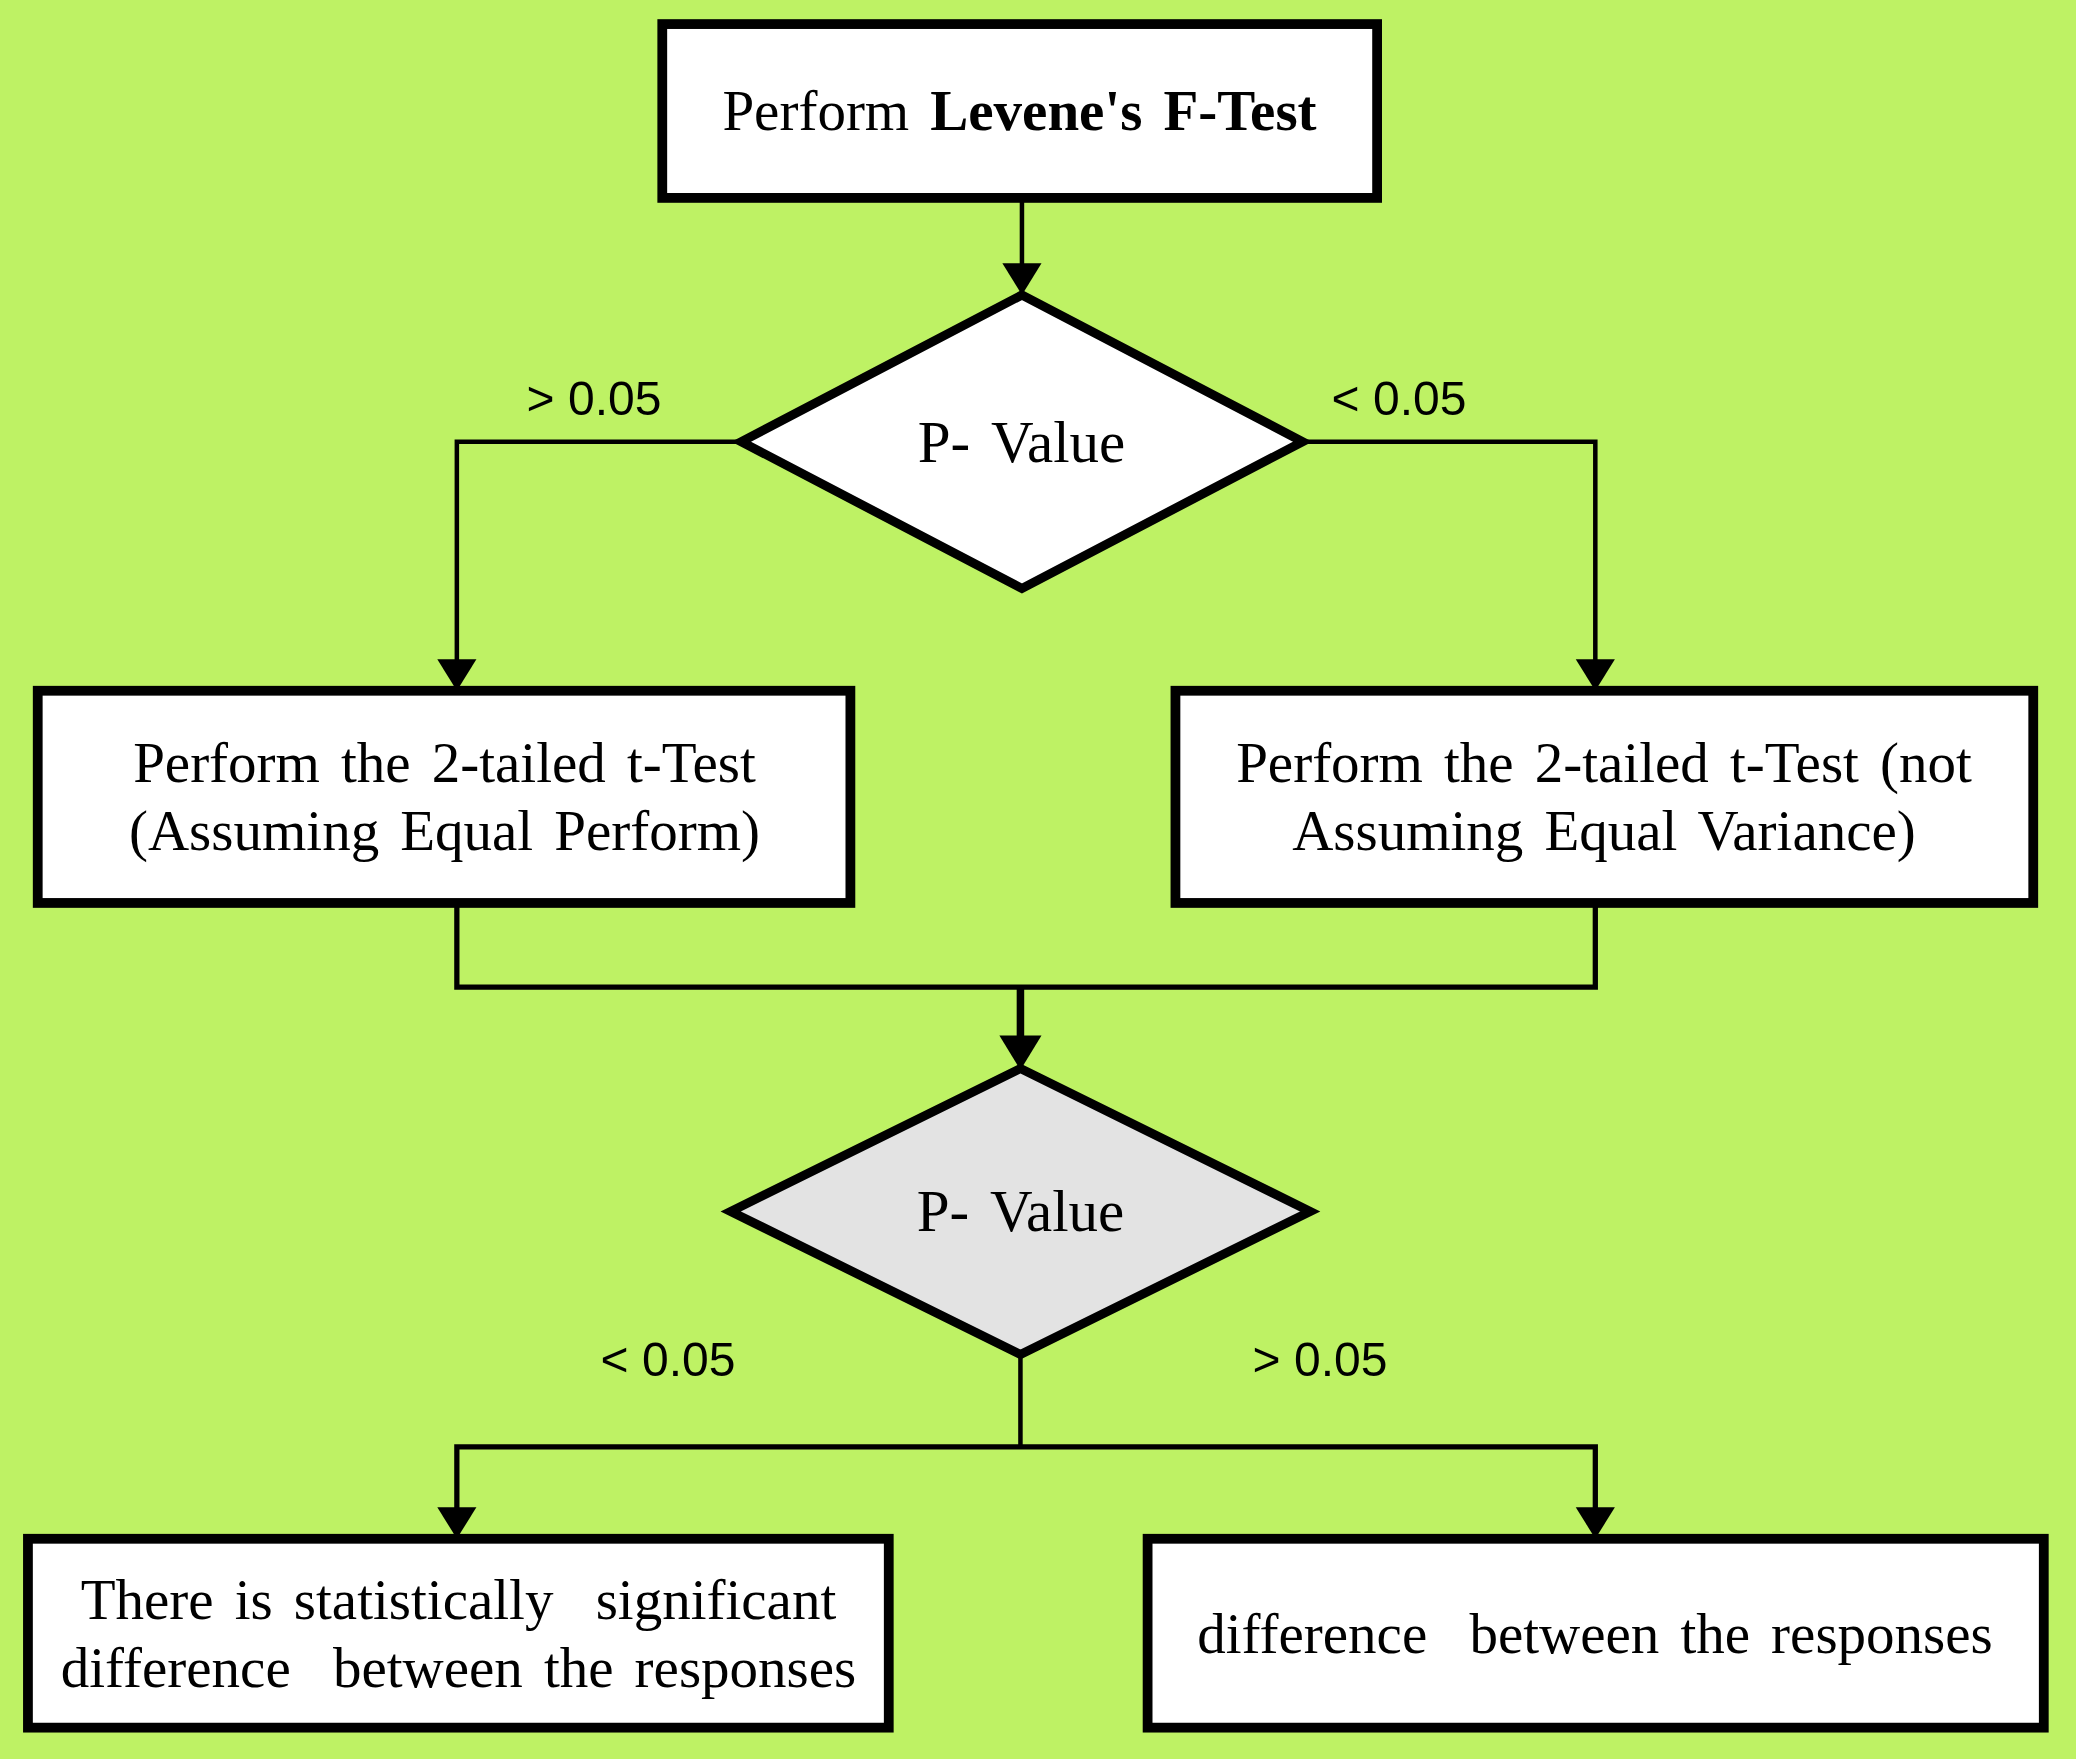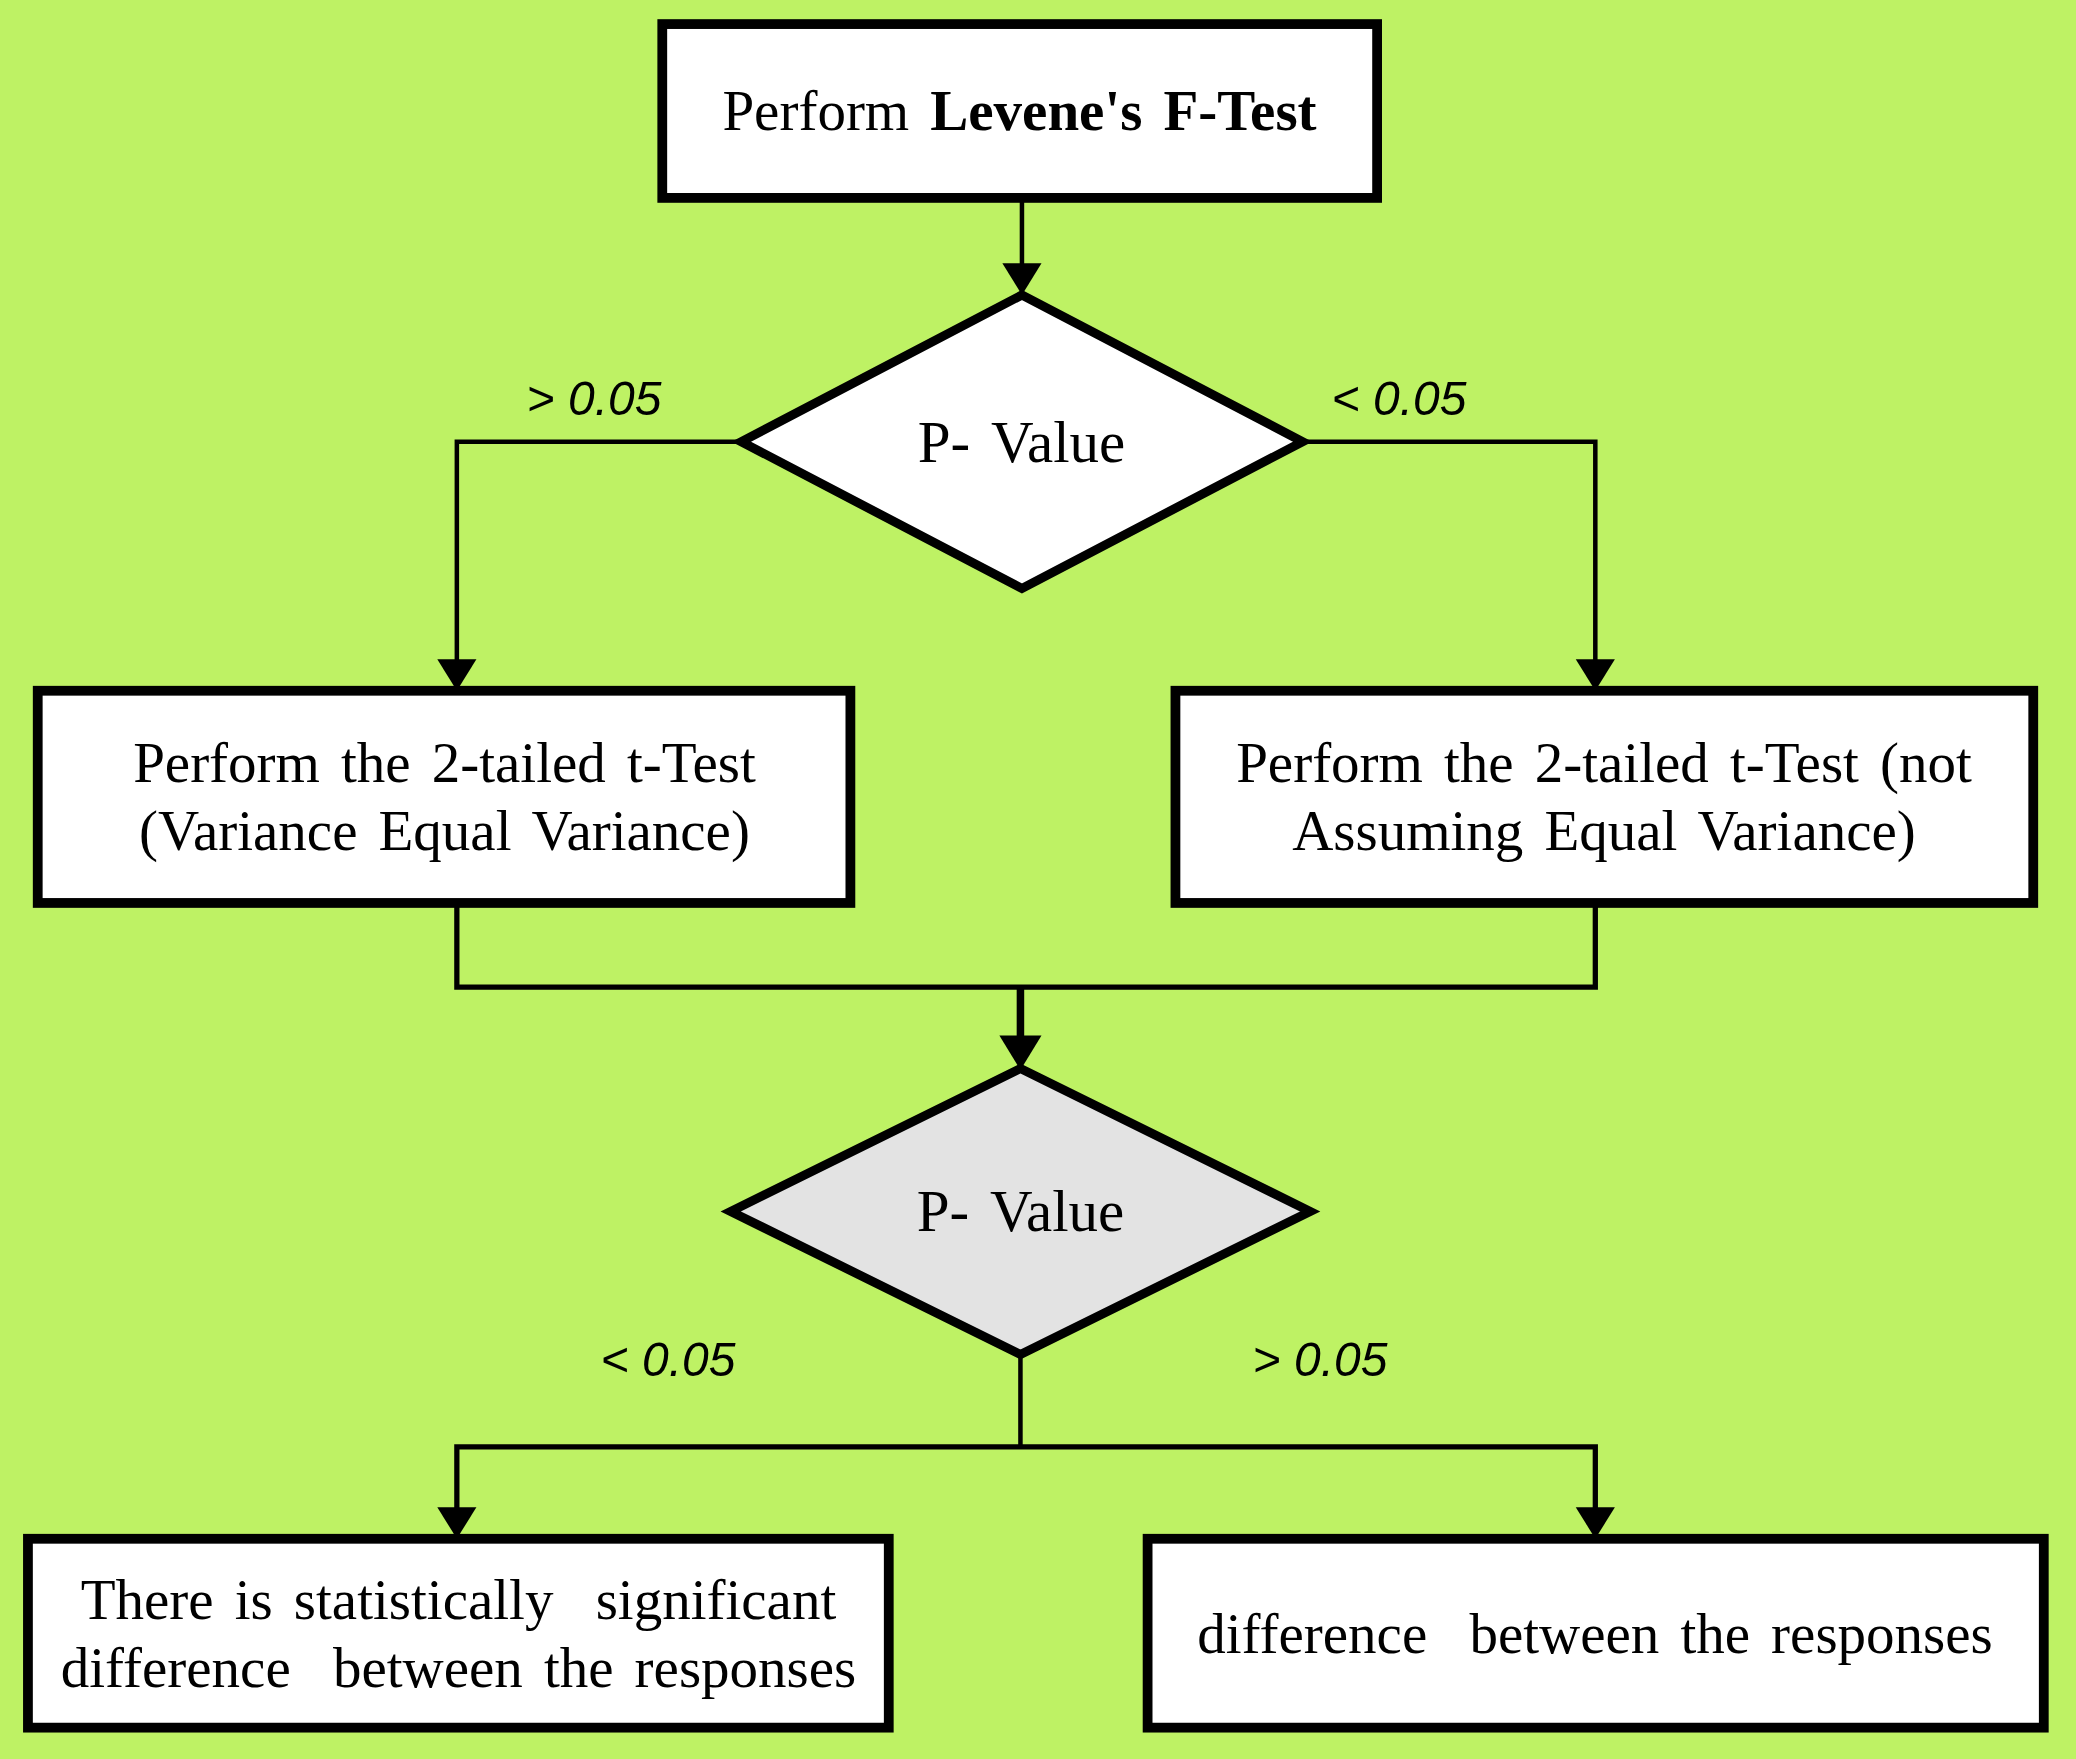--- a/index.html
+++ b/index.html
@@ -42,21 +42,20 @@
   .dtext {
     font-size: 59px;
   }
   .elabel {
     position: absolute;
     transform: translate(-50%, -50%);
     font-family: "Liberation Sans", "DejaVu Sans", sans-serif;
     font-size: 48px;
     color: #000000;
     white-space: pre;
-    font-style: italic;
   }
 </style>
 </head>
 <body>
 
 <div class="canvas">
 
   <svg width="2077" height="1760" viewBox="0 0 2760 2339">
 
     <path d="M1358,263 L1358,352" stroke="#000" stroke-width="6" fill="none"></path>
@@ -95,21 +94,21 @@
   <div class="ntext" style="left:662px; top:24px; width:715px; height:174px;">
     <div class="line"><span>Perform </span><span class="b">Levene's F-Test</span></div>
   </div>
 
   <div class="ntext dtext" style="left:741px; top:295px; width:561px; height:293px;">
     <div class="line">P- Value</div>
   </div>
 
   <div class="ntext" style="left:38px; top:691px; width:813px; height:212px;">
     <div class="line">Perform the 2-tailed t-Test</div>
-    <div class="line">(Variance Equal Variance)</div>
+    <div class="line">(Assuming Equal Perform)</div>
   </div>
 
   <div class="ntext" style="left:1175px; top:691px; width:858px; height:212px;">
     <div class="line">Perform the 2-tailed t-Test (not</div>
     <div class="line">Assuming Equal Variance)</div>
   </div>
 
   <div class="ntext dtext" style="left:731px; top:1068px; width:579px; height:286px;">
     <div class="line">P- Value</div>
   </div>

